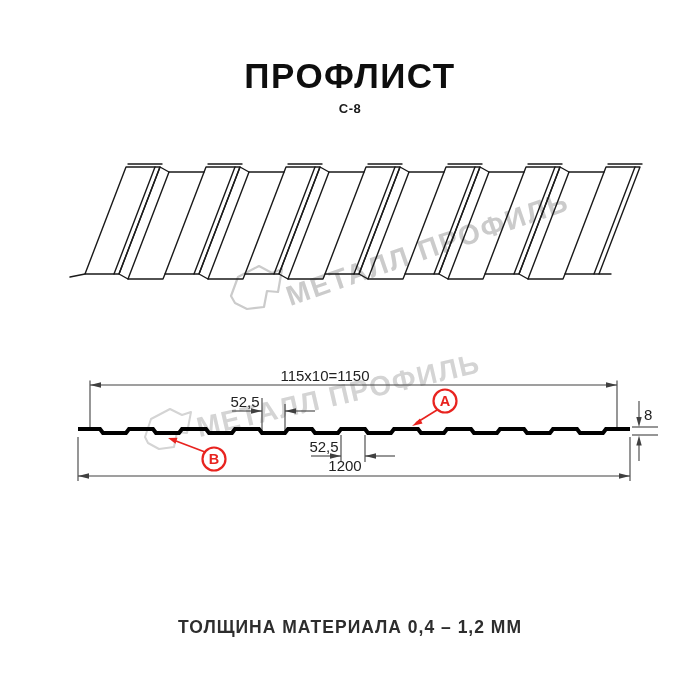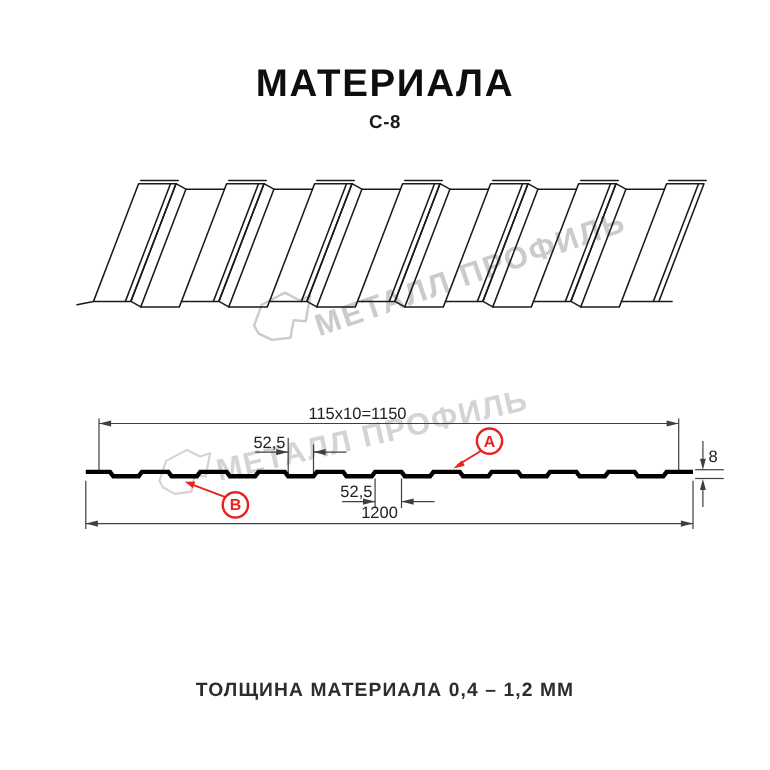--- a/index.html
+++ b/index.html
@@ -1,21 +1,21 @@
 <!DOCTYPE html>
 <html><head>
 <meta charset="utf-8">
 <style>
   html,body{margin:0;padding:0;background:#ffffff;}
   .page{position:relative;width:700px;height:700px;background:#ffffff;overflow:hidden;
         font-family:"Liberation Sans",sans-serif;}
   .title{position:absolute;top:56px;left:0;width:700px;text-align:center;
          font-size:35px;font-weight:800;letter-spacing:1.5px;color:#0e0e0e;}
   .subtitle{position:absolute;top:101px;left:0;width:700px;text-align:center;
-         font-size:17px;font-weight:700;letter-spacing:0.5px;color:#1a1a1a;}
+         font-size:13px;font-weight:700;letter-spacing:0.5px;color:#1a1a1a;}
   .footer{position:absolute;top:617px;left:0;width:700px;text-align:center;
          font-size:17.5px;font-weight:700;letter-spacing:1px;color:#2d2d2d;}
   svg{position:absolute;top:0;left:0;}
   .edge{fill:none;stroke:#1a1a1a;stroke-width:1.4;stroke-linejoin:round;stroke-linecap:round;}
   .face{fill:#ffffff;stroke:none;}
   .profile{fill:none;stroke:#000000;stroke-width:4;stroke-linejoin:miter;}
   .dim{stroke:#404040;stroke-width:1.1;fill:none;}
   .arrow{fill:#404040;stroke:none;}
   .dimtext{font-family:"Liberation Sans",sans-serif;font-size:15px;fill:#222222;}
   .red-line{stroke:#e8231f;stroke-width:1.7;fill:none;}
@@ -27,21 +27,21 @@
   .wm2-text{font-family:"Liberation Sans",sans-serif;font-size:28px;font-weight:700;
            letter-spacing:1.5px;fill:#d4d4d4;}
   .wm-logo{fill:none;stroke:#cbcbcb;stroke-width:2.2;stroke-linejoin:round;}
   .wm2-logo{fill:none;stroke:#d4d4d4;stroke-width:2;stroke-linejoin:round;}
 </style>
 </head>
 <body>
 
 <div class="page">
 
-  <div class="title">МАТЕРИАЛА</div>
+  <div class="title">ПРОФЛИСТ</div>
   <div class="subtitle">C-8</div>
 
   <svg width="700" height="700" viewBox="0 0 700 700">
 
     <g>
       <g id="ribs-fill">
           <path d="M 85 274 L 126 167 L 160 167 L 119 274 Z" class="face"></path>
           <path d="M 119 274 L 160 167 L 169 172 L 128 279 Z" class="face"></path>
           <path d="M 165 274 L 206 167 L 240 167 L 199 274 Z" class="face"></path>
           <path d="M 199 274 L 240 167 L 249 172 L 208 279 Z" class="face"></path>

